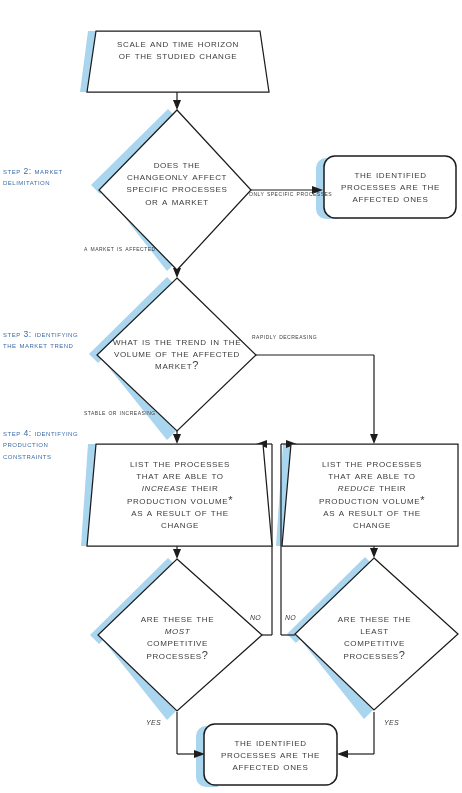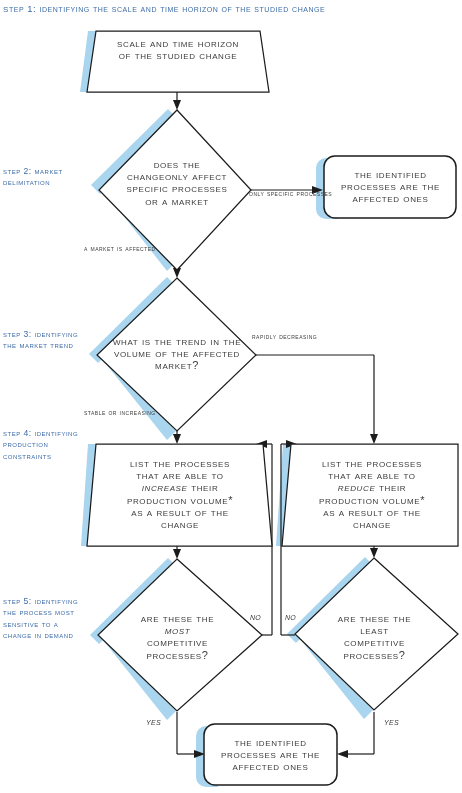--- a/index.html
+++ b/index.html
@@ -164,26 +164,24 @@
 
     <polygon class="shape" points="291,444 458,444 458,546 282,546"></polygon>
 
     <polygon class="shape" points="177,559 262,635 177,711 98,635"></polygon>
 
     <polygon class="shape" points="374,558 458,634 374,710 295,634"></polygon>
 
     <rect class="rshape" x="204" y="724" width="133" height="61" rx="11" ry="11"></rect>
   </svg>
 
-  <div class="hdr">Step 1: Identifying the scale and time horizon of the studied change</div>
 
   <div class="steplbl" style="left:3px; top:166px; width:78px;">Step 2: Market delimitation</div>
   <div class="steplbl" style="left:3px; top:329px; width:82px;">Step 3: Identifying the market trend</div>
   <div class="steplbl" style="left:3px; top:428px; width:80px;">Step 4: Identifying production constraints</div>
-  <div class="steplbl" style="left:3px; top:596px; width:85px;">Step 5: Identifying the process most sensitive to a change in demand</div>
 
   <div class="nodetext" style="left:113px; top:37px; width:130px;">Scale and time horizon of the studied change</div>
 
   <div class="nodetext" style="left:122px; top:158px; width:110px;">Does the changeonly affect specific processes or a market</div>
 
   <div class="nodetext" style="left:333px; top:168px; width:115px;">The identified processes are the affected ones</div>
 
   <div class="nodetext" style="left:105px; top:335px; width:144px;">What is the trend in the volume of the affected market?</div>
 
   <div class="nodetext" style="left:105px; top:457px; width:150px;">

